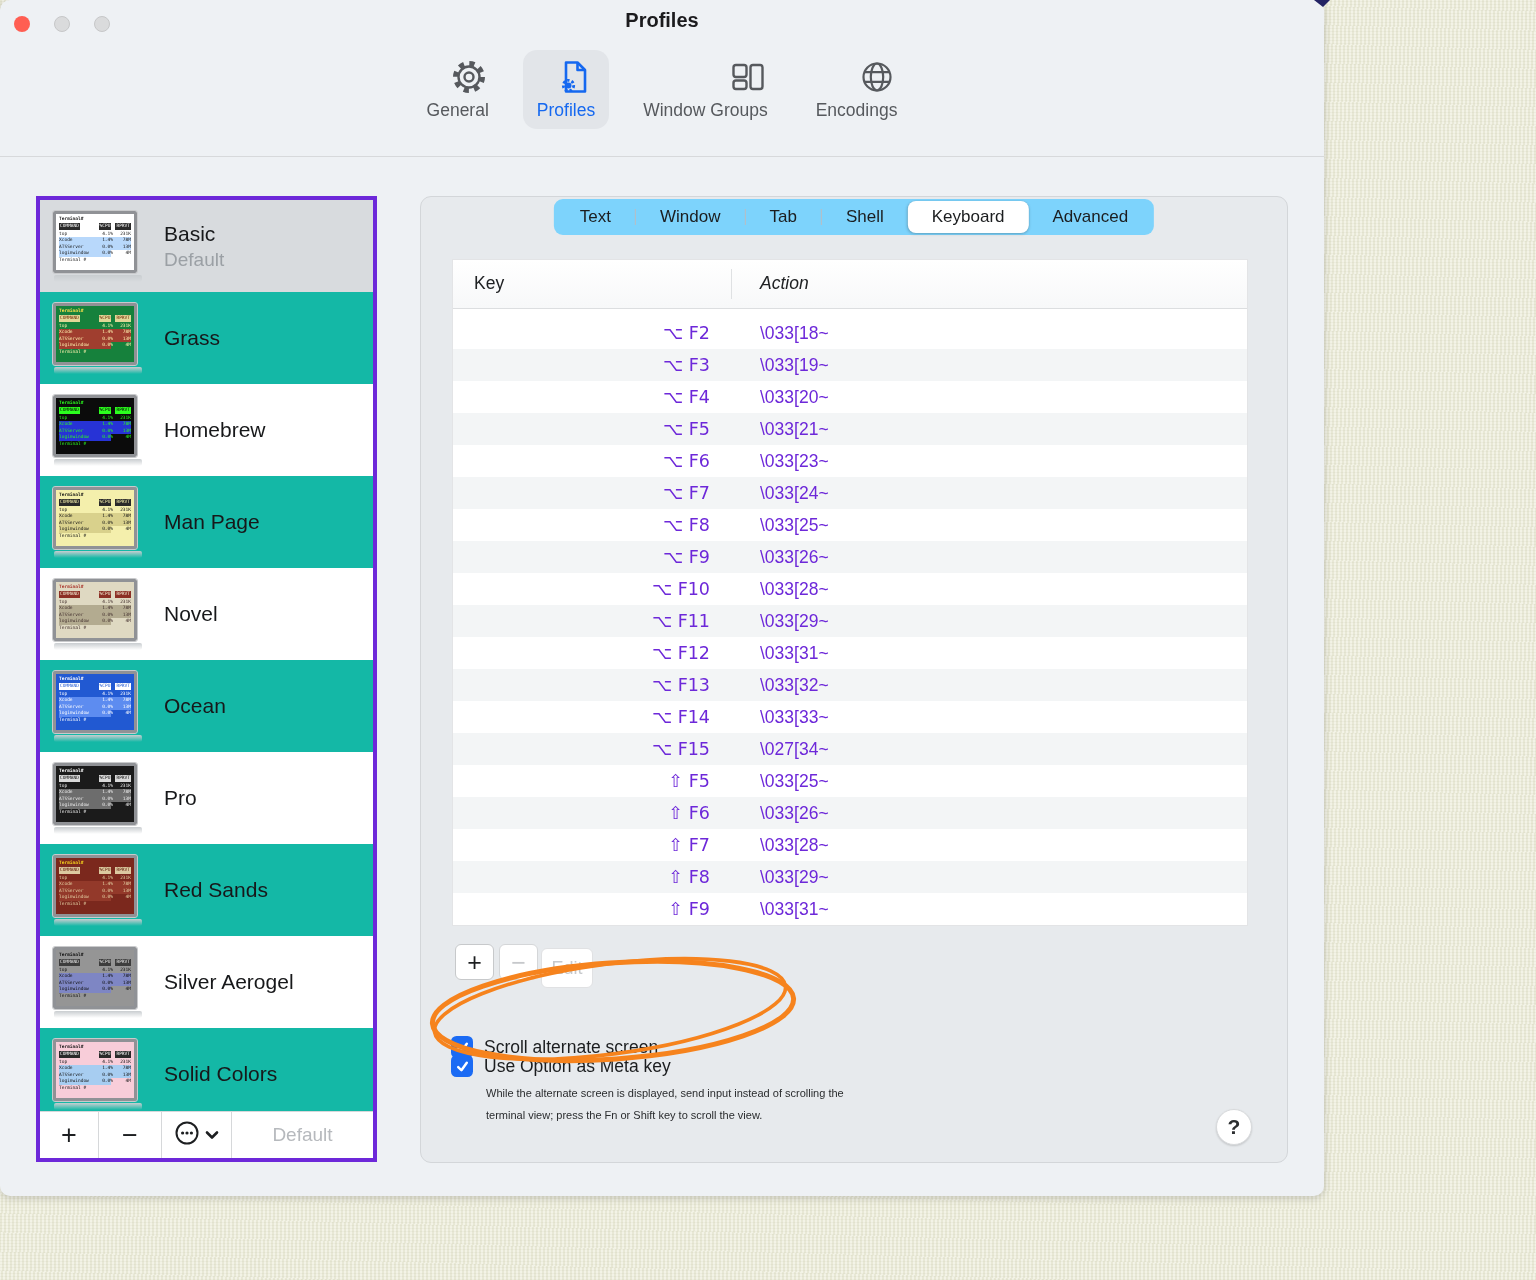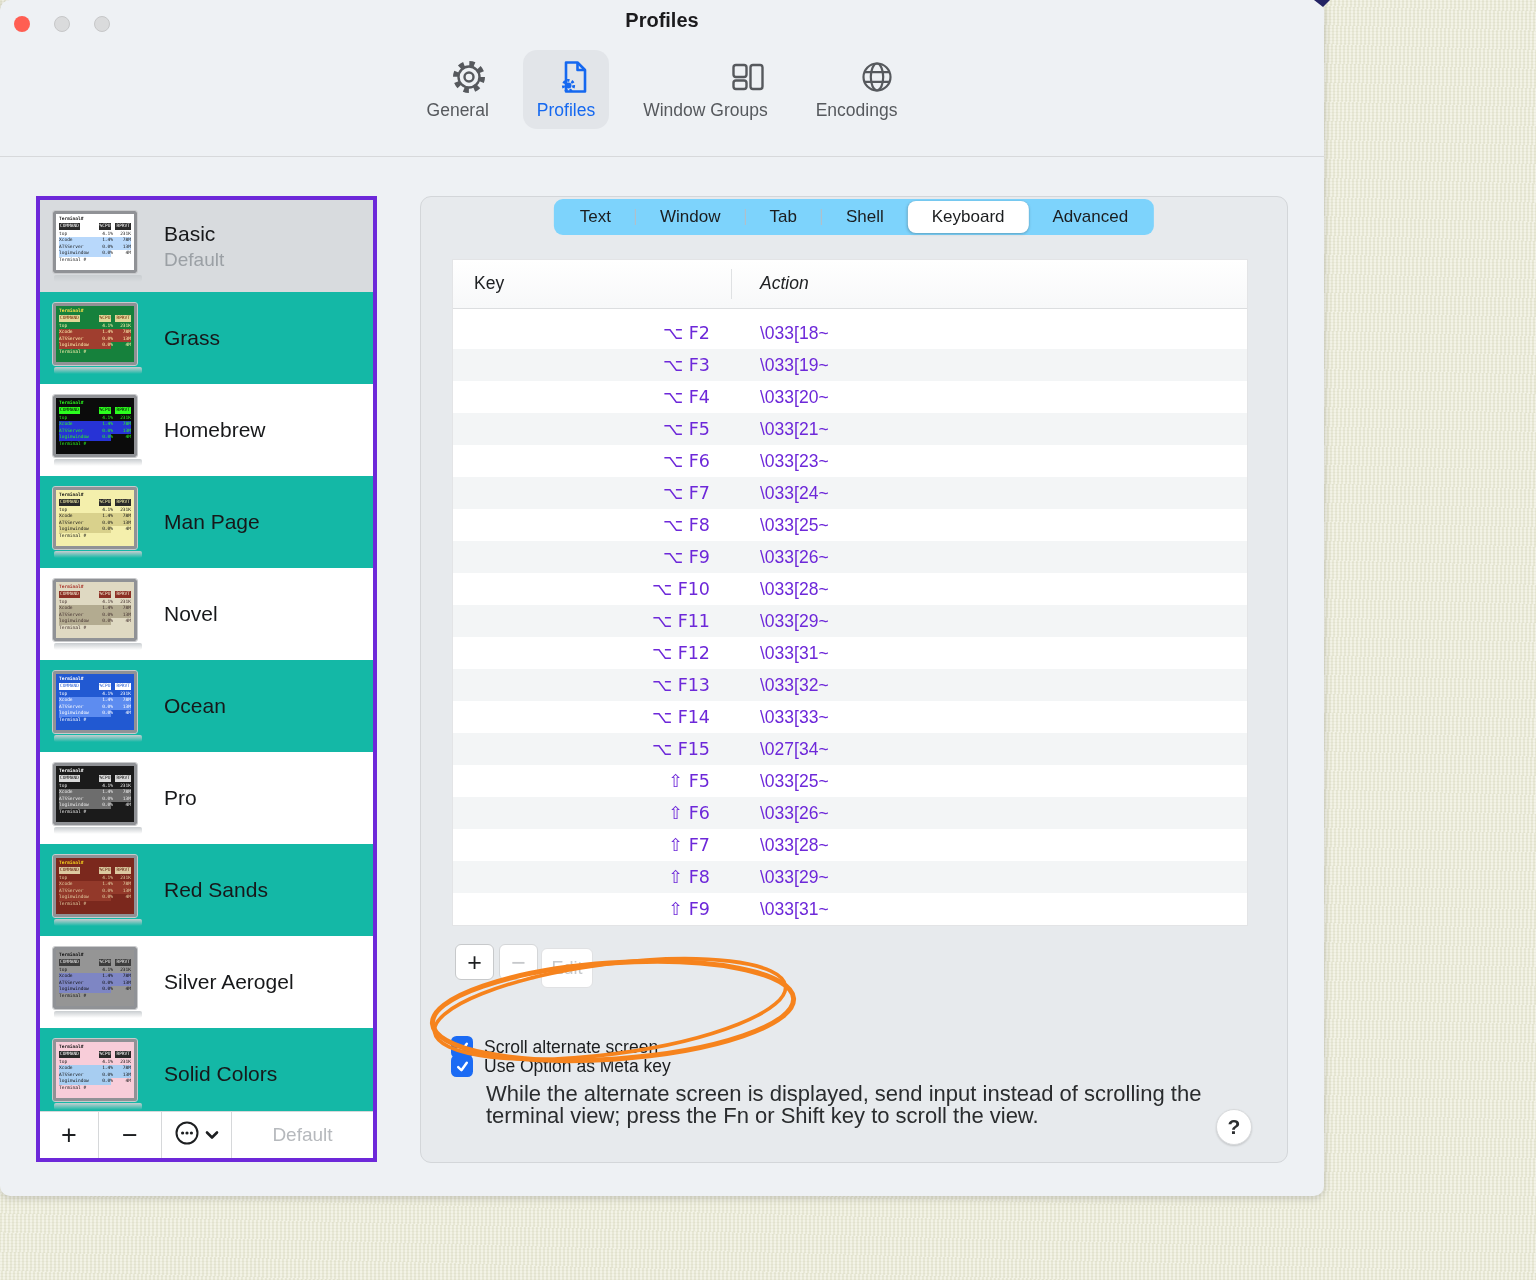--- a/index.html
+++ b/index.html
@@ -78,21 +78,21 @@
   .kcell{text-align:right;font-family:"DejaVu Sans","Liberation Sans",sans-serif;}
   .acell{padding-left:50px;}
   .btn{position:absolute;background:#fff;border:1px solid #d4d6d8;border-radius:6px;display:flex;align-items:center;justify-content:center;box-sizing:border-box;}
   .btn-add{left:34px;top:747px;width:39px;height:36px;font-size:25px;color:#1d1f21;border-color:#c7c9cb;}
   .btn-remove{left:78px;top:747px;width:39px;height:36px;font-size:25px;color:#c6c8cb;}
   .btn-edit{left:120px;top:751px;width:52px;height:40px;font-size:18px;color:#c6c8cb;border-color:#e0e1e3;}
   .cbrow{position:absolute;left:30px;display:flex;align-items:center;gap:11px;}
   .cbrow.r1{top:826px;margin-top:32px;} .cbrow.r2{top:839px;}
   .cb{width:22px;height:22px;border-radius:5.5px;background:#1b6bf4;display:flex;align-items:center;justify-content:center;flex:none;}
   .cb-label{font-size:17.5px;color:#1b1d1f;}
-  .help{position:absolute;left:65px;top:886px;font-size:22px;line-height:21.5px;color:#2a2c2e;}
+  .help{position:absolute;left:65px;top:886px;font-size:11px;line-height:21.5px;color:#2a2c2e;}
   .helpbtn{position:absolute;left:795px;top:912px;width:36px;height:36px;border-radius:50%;background:#fff;border:1px solid #d8dadc;box-shadow:0 1px 2px rgba(0,0,0,.15);font-size:21px;font-weight:700;color:#2c2e30;display:flex;align-items:center;justify-content:center;box-sizing:border-box;}
   .annotation{position:absolute;left:420px;top:948px;width:392px;height:126px;z-index:5;pointer-events:none;}
   .stray{position:absolute;left:1313px;top:0;width:18px;height:7px;}
 </style>
 </head>
 <body>
 
 <div class="window">
 
   <div class="titlebar">

